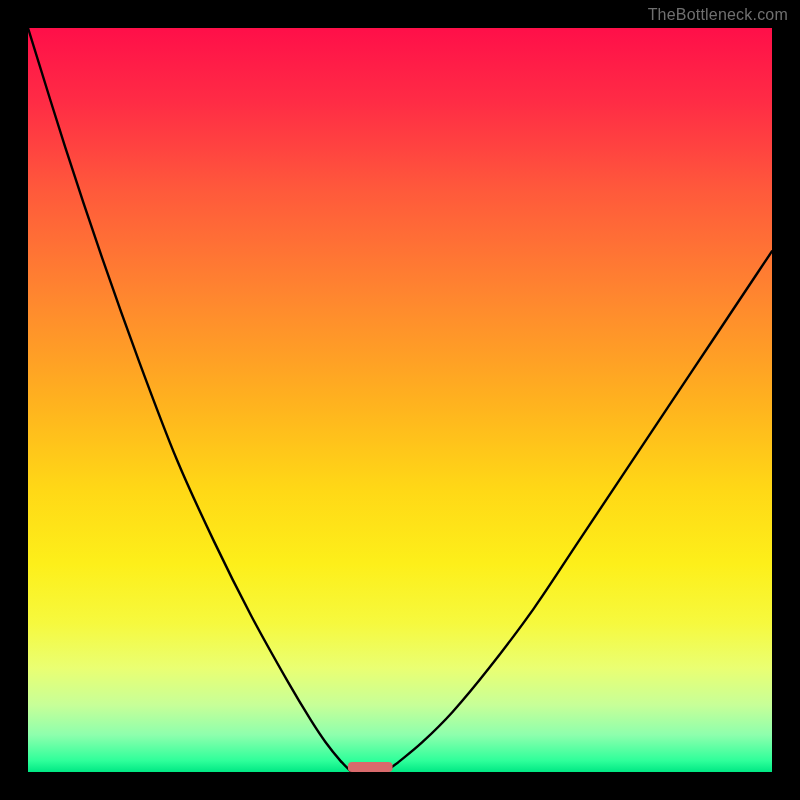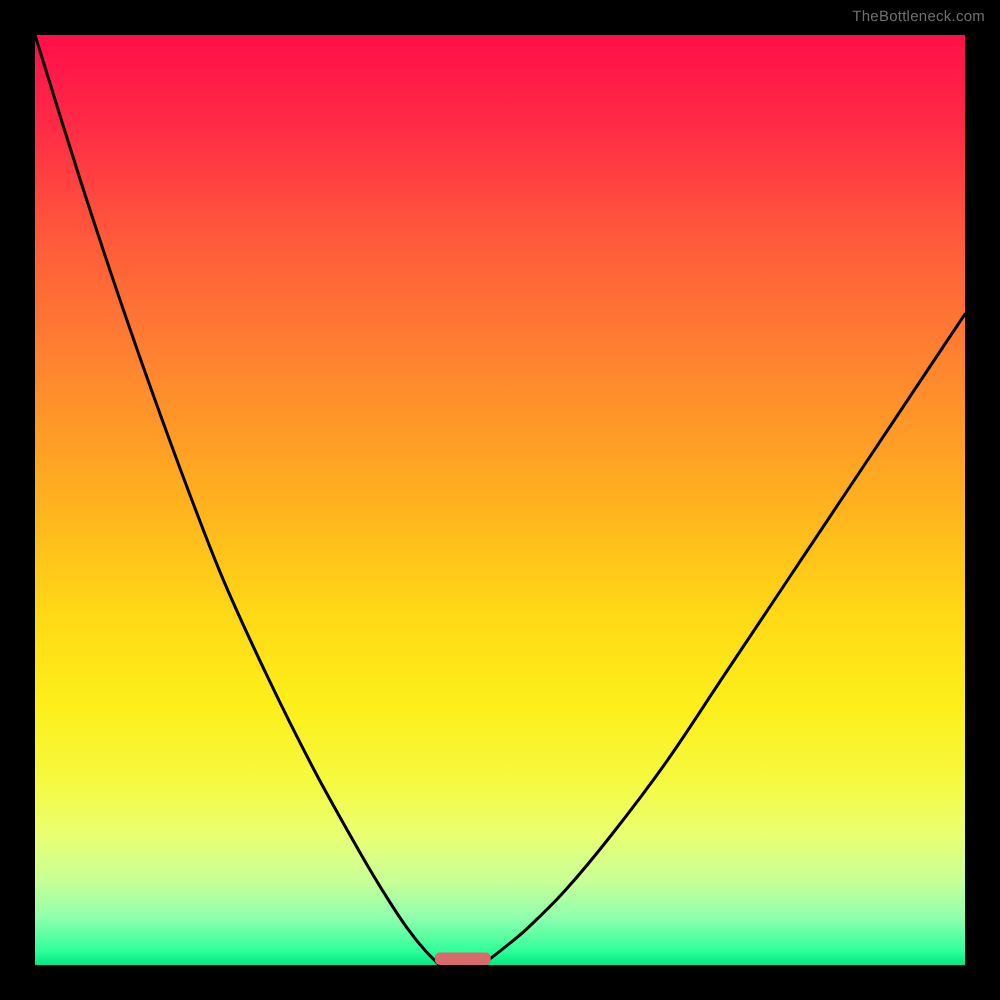--- a/index.html
+++ b/index.html
@@ -25,21 +25,21 @@
     top: 28px;
     width: 744px;
     height: 744px;
     overflow: hidden;
   }
   .watermark {
     position: absolute;
     top: 6px;
     right: 12px;
     color: #6f6f6f;
-    font-size: 12px;
+    font-size: 16px;
     font-weight: 500;
     letter-spacing: 0.2px;
     user-select: none;
   }
   svg { display: block; }
 </style>
 </head>
 <body>
 
 <div class="frame">

